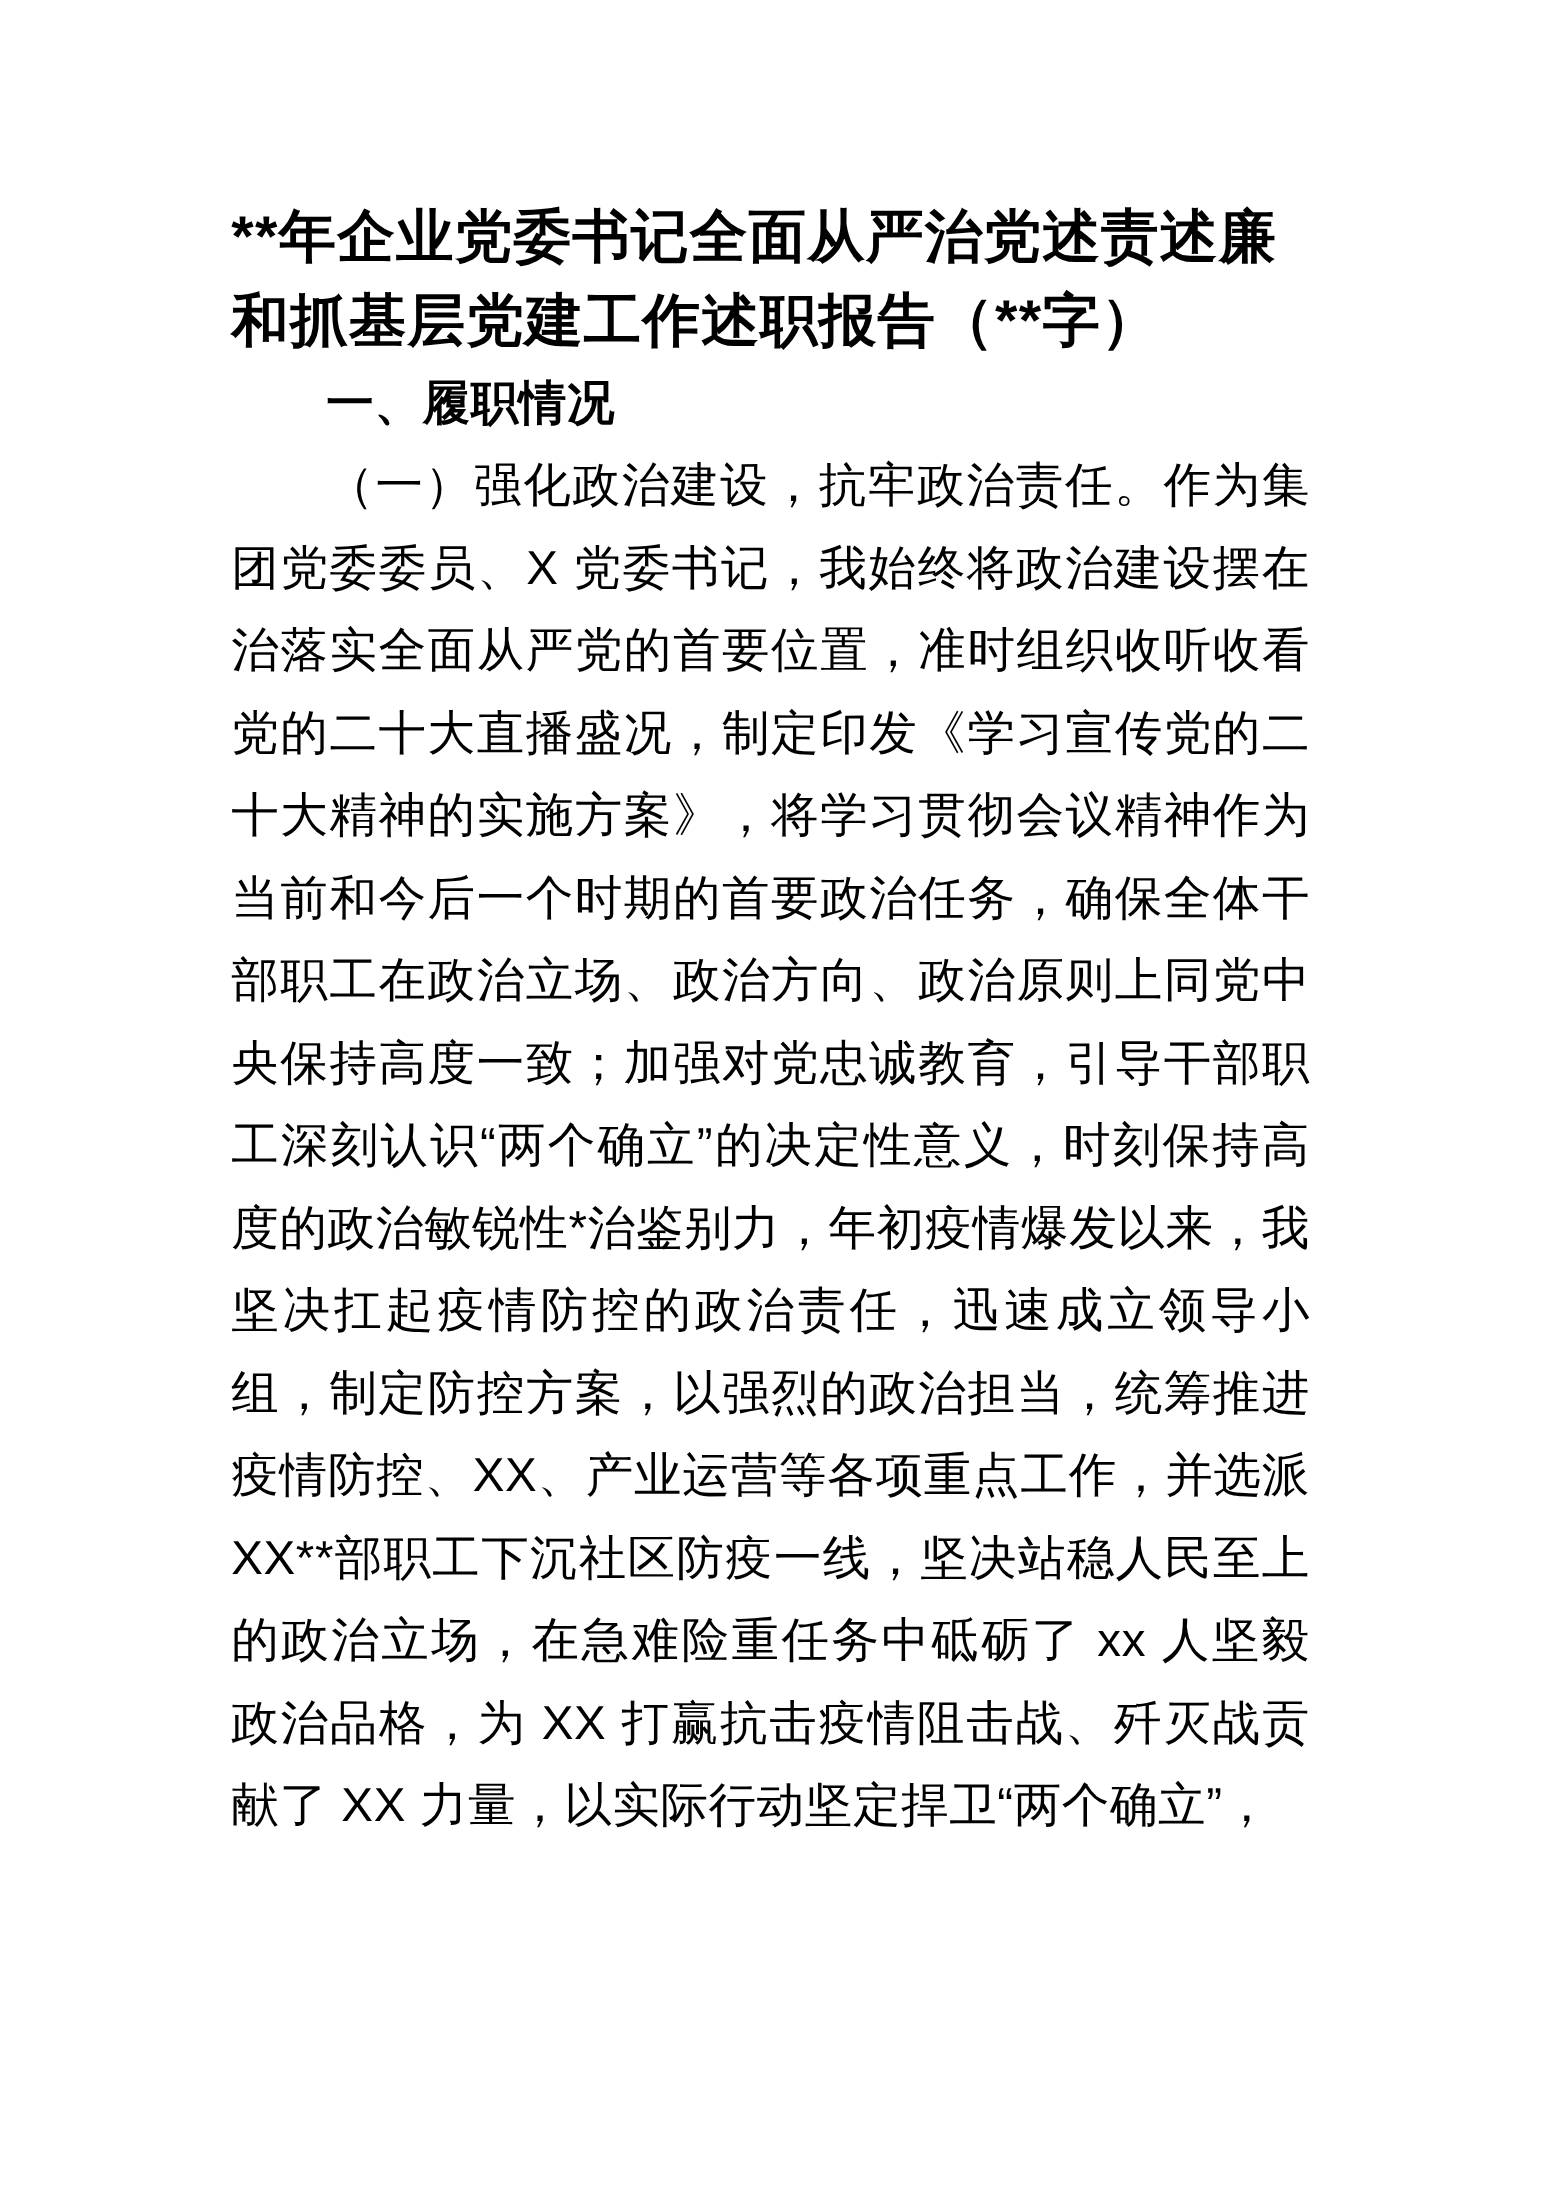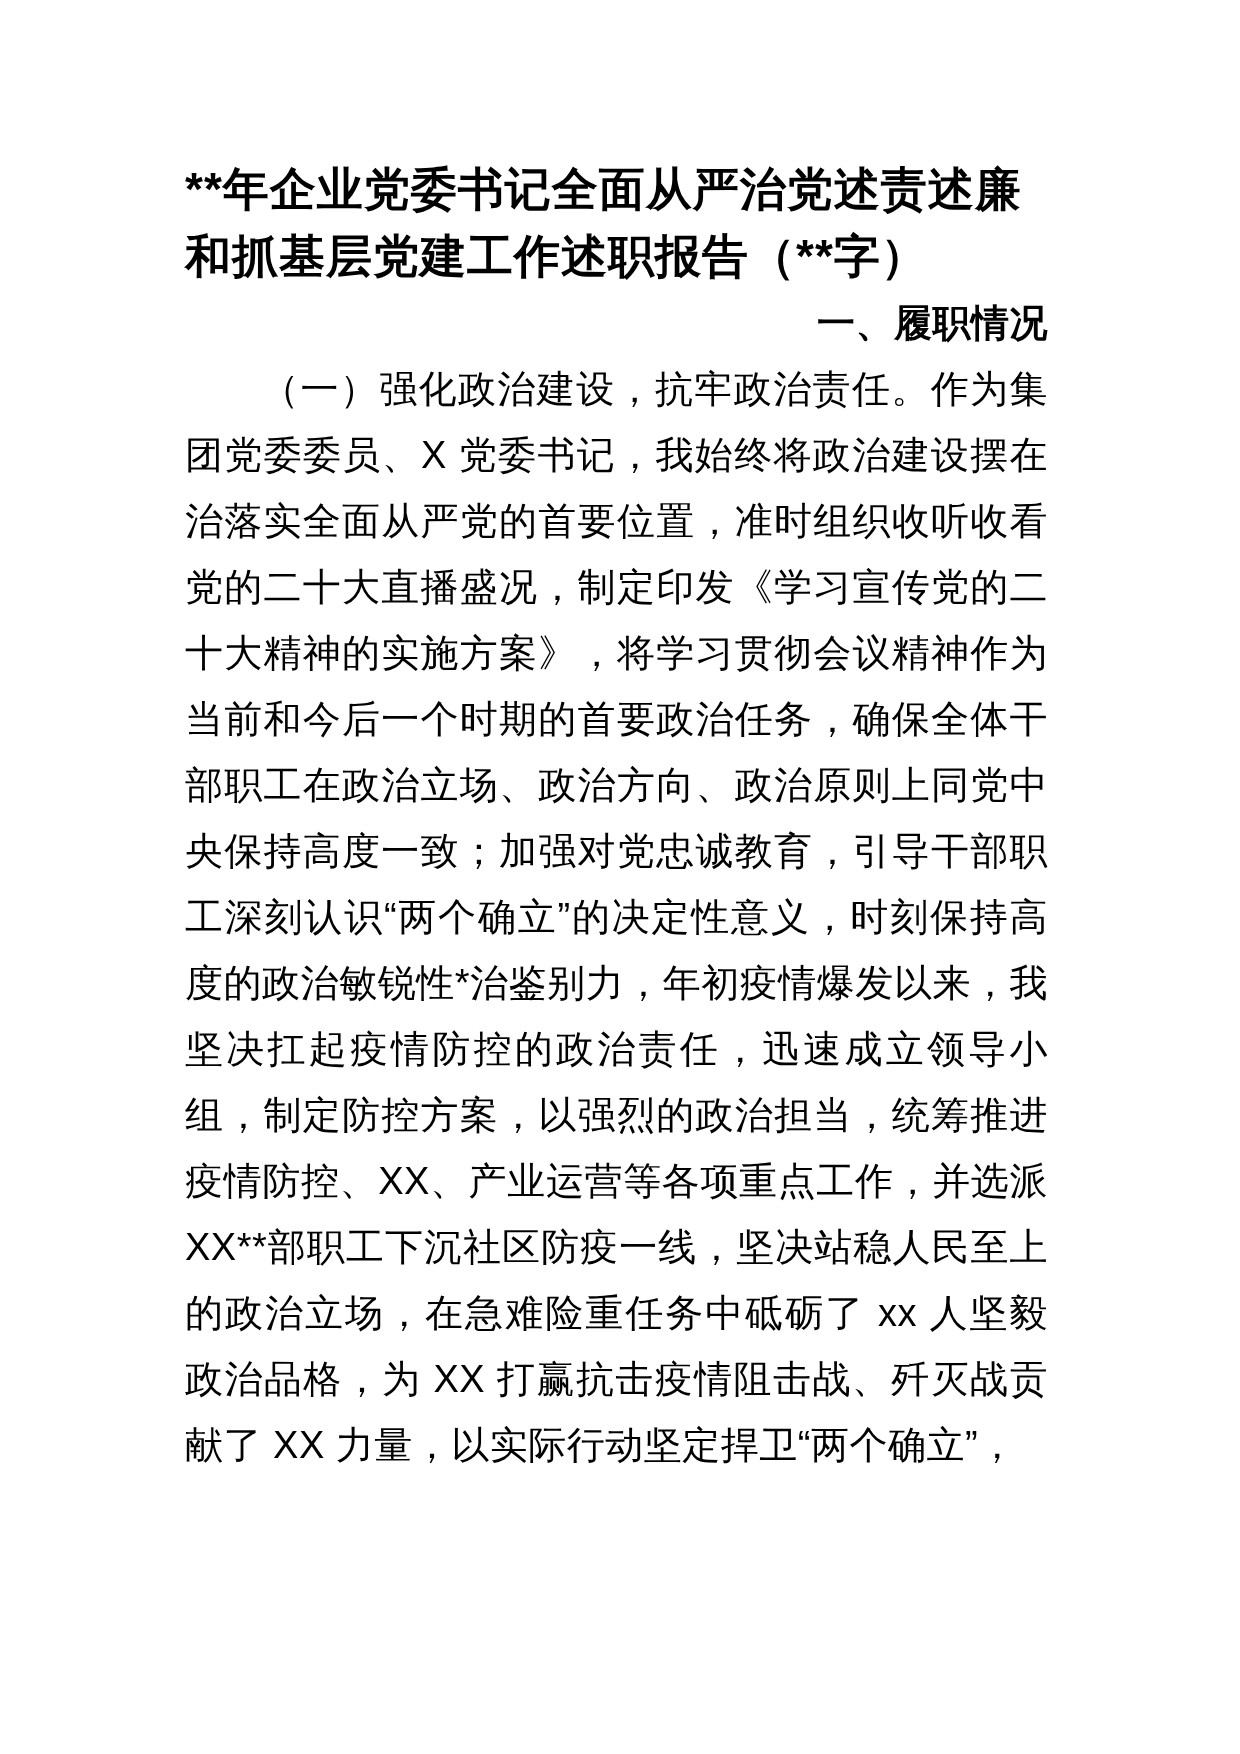--- a/index.html
+++ b/index.html
@@ -36,21 +36,21 @@
     text-align: justify;
     color: #000000;
   }
   .doc-heading {
     margin: 0;
     font-size: 38px;
     font-weight: 700;
     line-height: 66px;
     letter-spacing: 0.5px;
     text-indent: 2em;
-    text-align: right;
+    text-align: left;
     color: #000000;
   }
 </style>
 </head>
 <body>
 
 <div class="page">
   <h1 class="doc-title">**年企业党委书记全面从严治党述责述廉和抓基层党建工作述职报告（**字）</h1>
 
 

